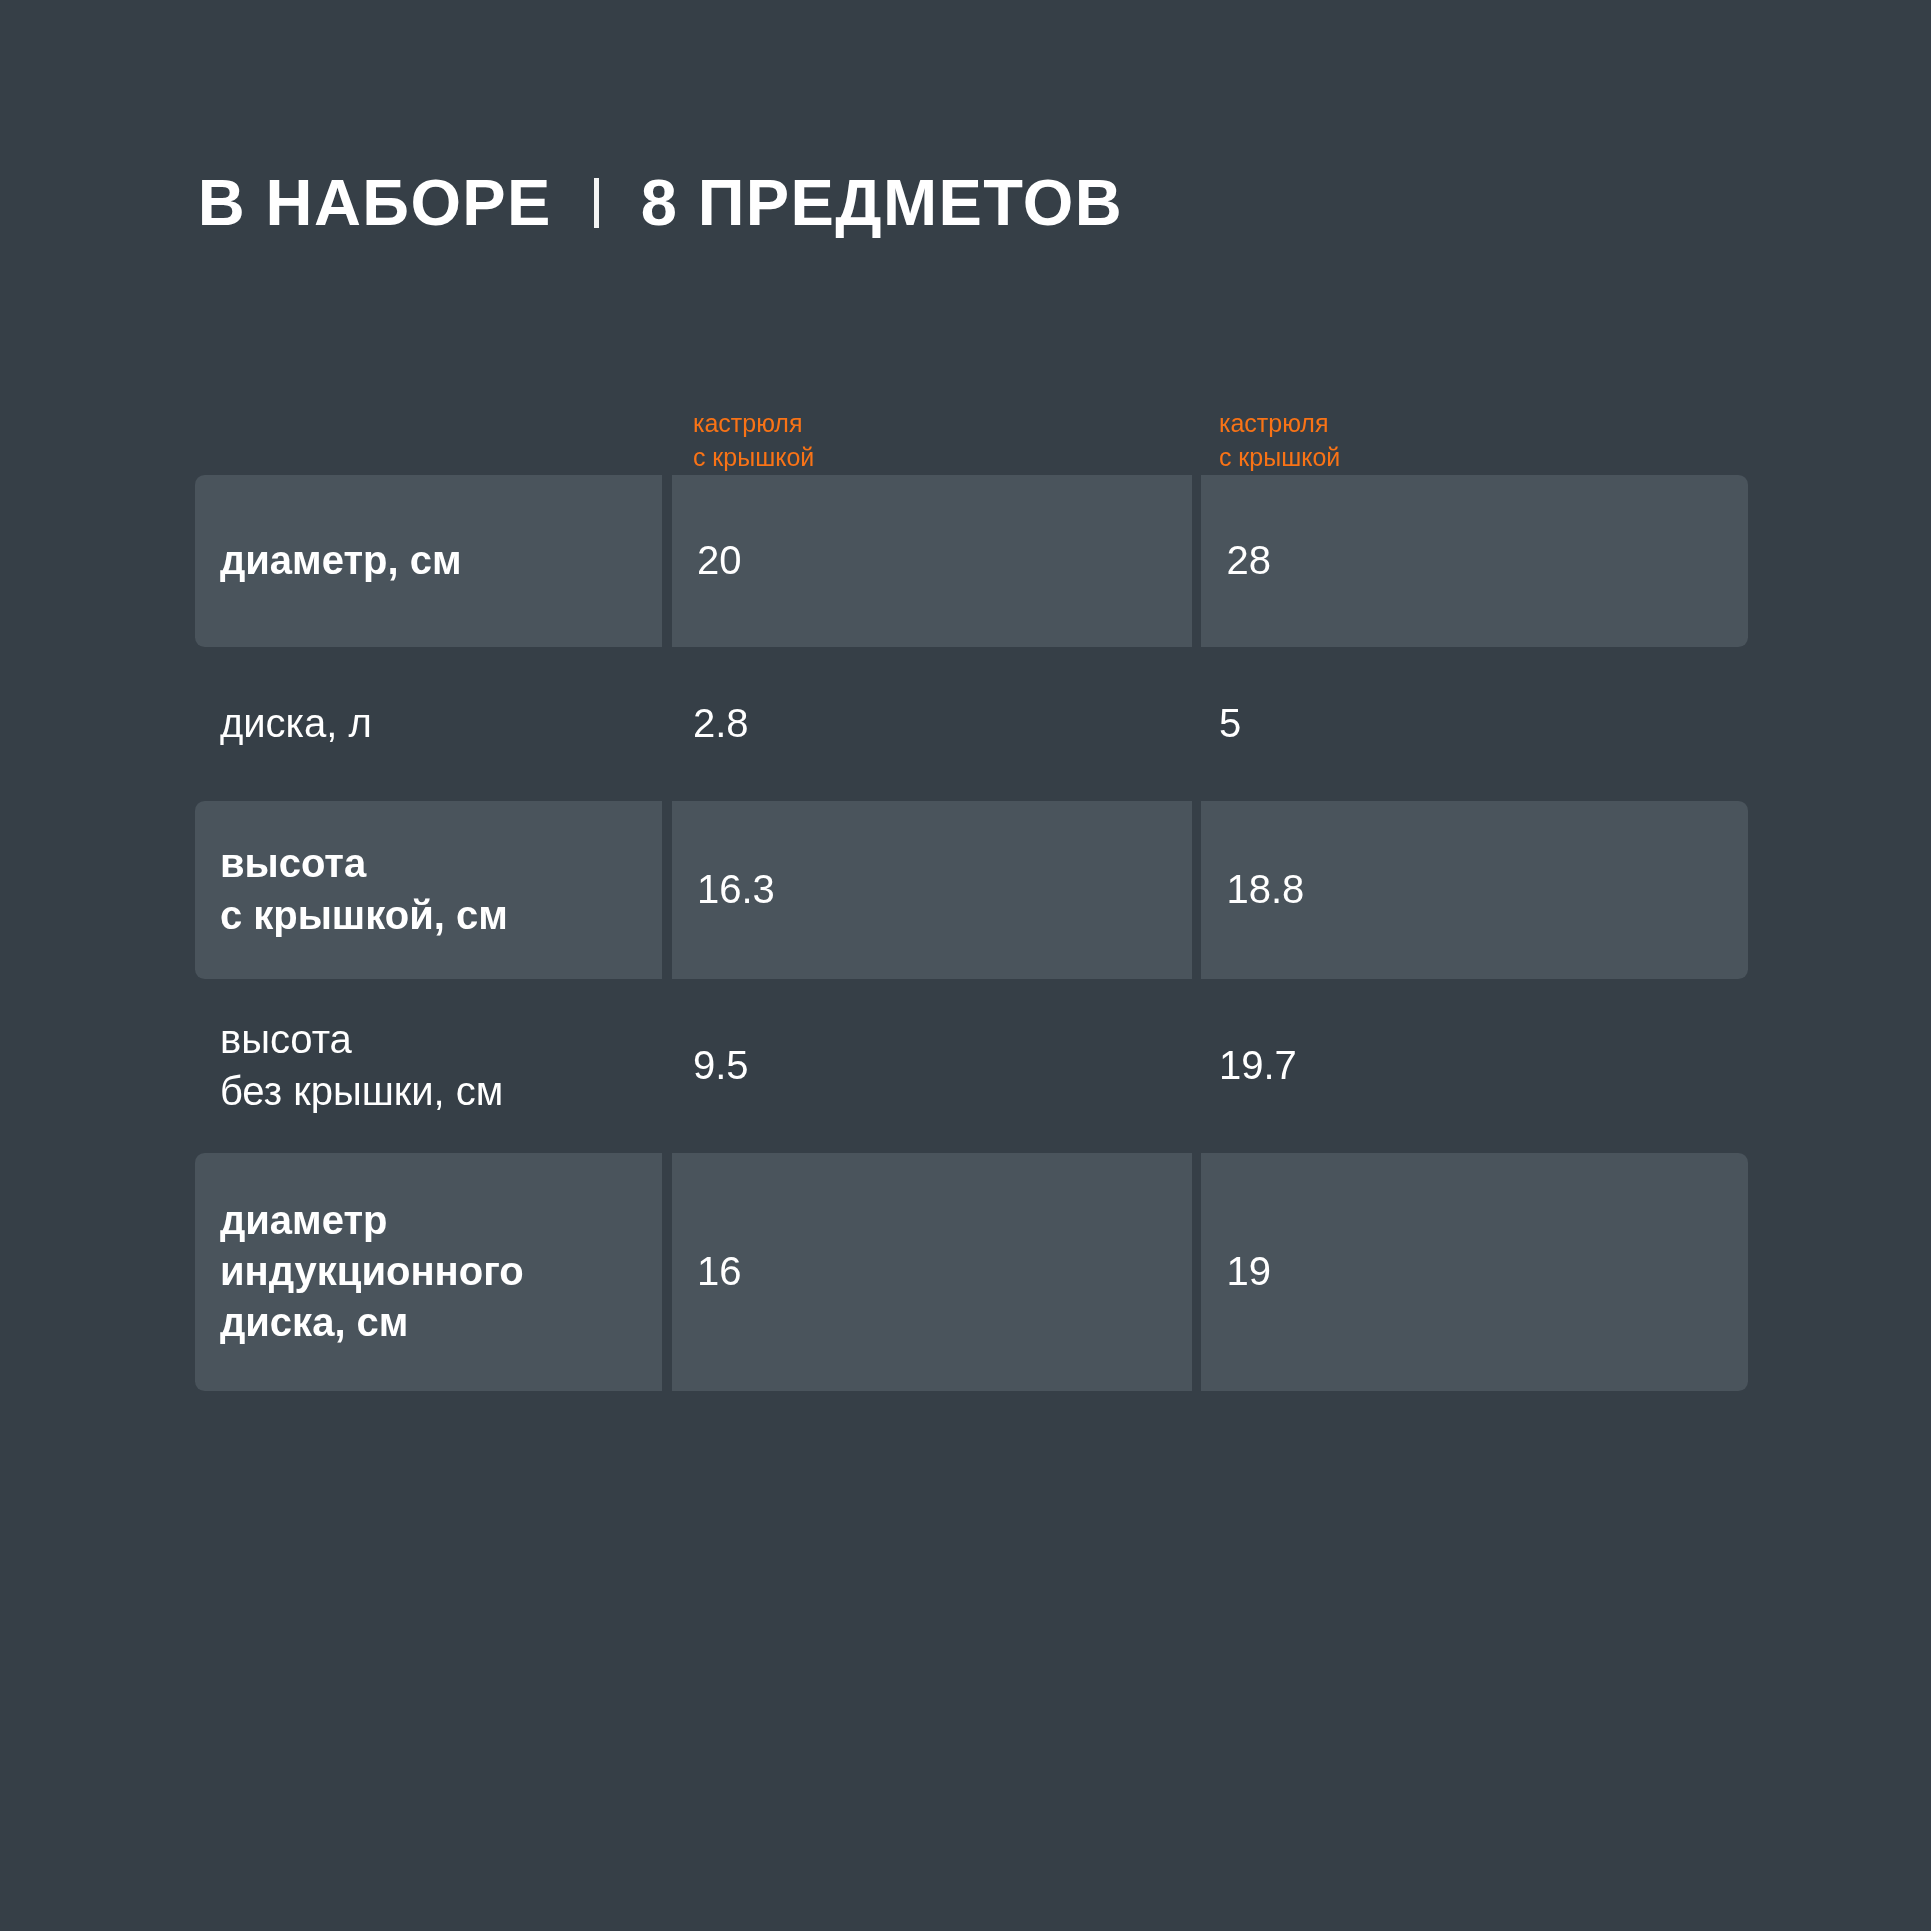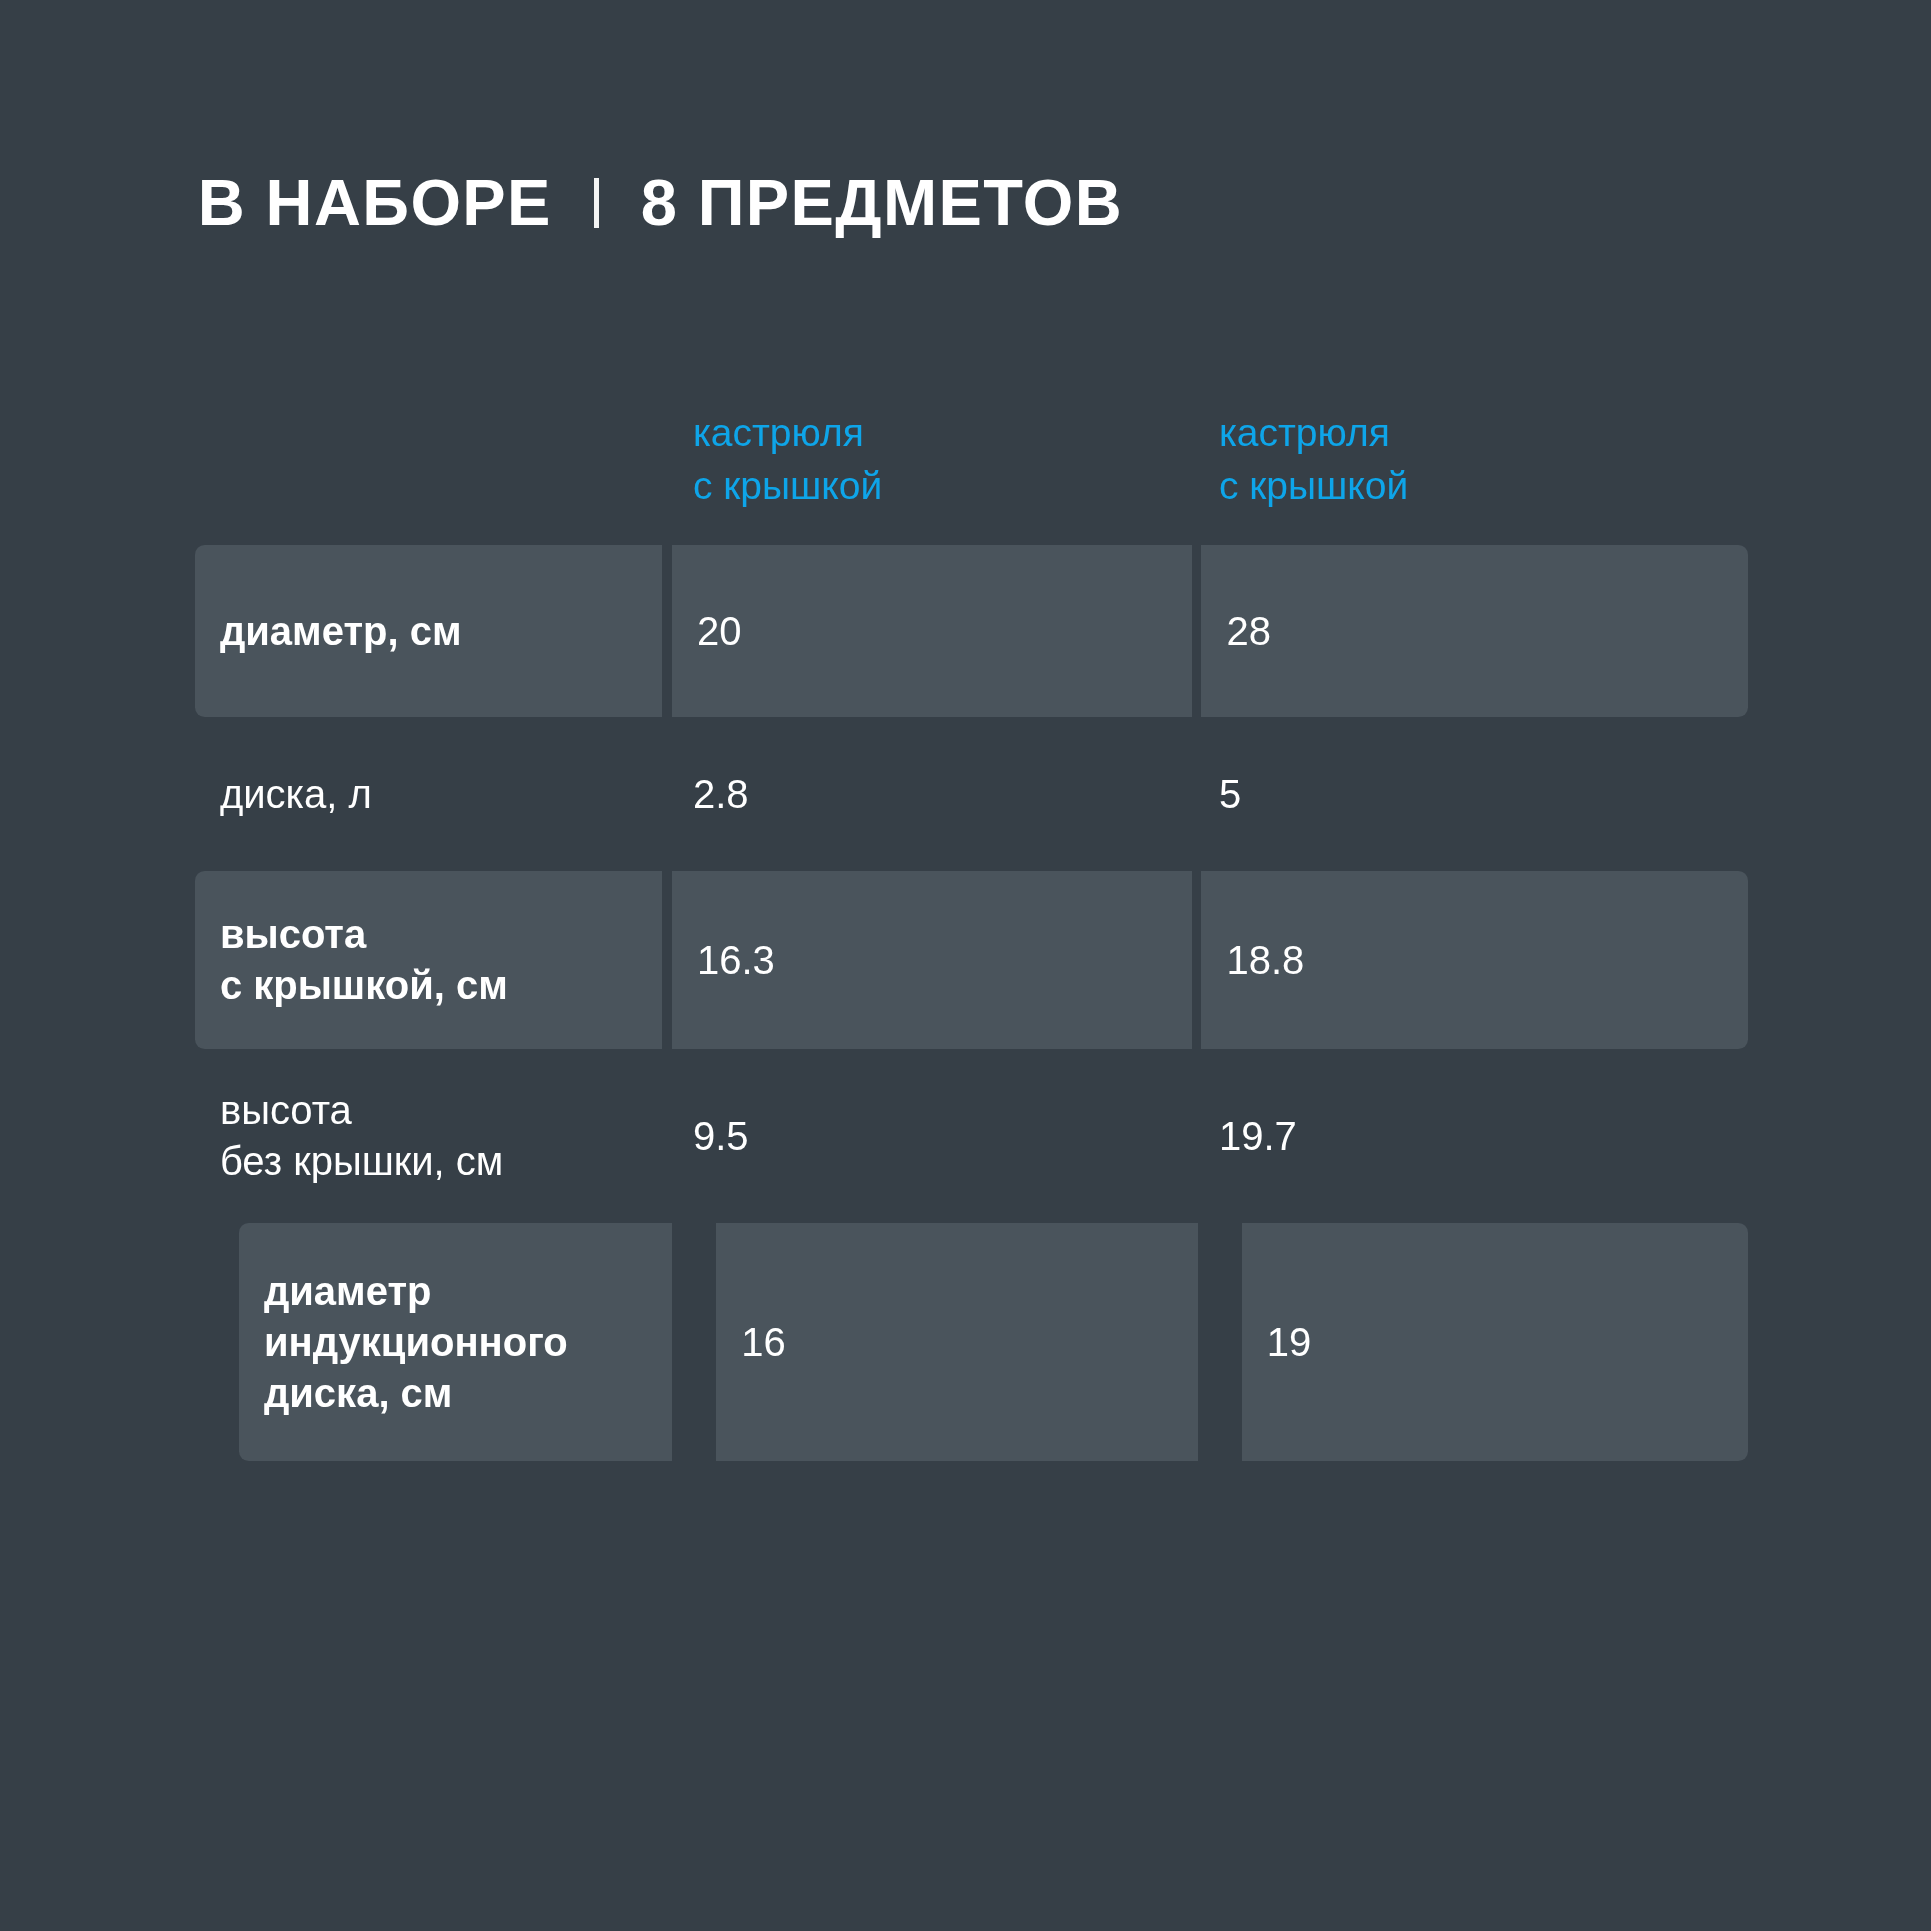--- a/index.html
+++ b/index.html
@@ -66,45 +66,44 @@
     font-size: 40px;
     line-height: 1.28;
     color: #ffffff;
     padding-left: 25px;
   }
 
   
   .thead .cell {
     align-items: flex-start;
     padding-top: 0;
-    padding-bottom: 33px;
-    font-size: 39px;
+    font-size: 25px;
     line-height: 1.35;
-    color: #0ea5e9;
+    color: #f97316;
   }
   .thead .c0 { }
 
   
   .row-striped .cell {
     background: #4a545c;
   }
   .row-striped .c0 { border-radius: 9.7px 0 0 9.7px; font-weight: bold; }
   .row-striped .c1 { margin-left: 9.7px; }
   .row-striped .c2 { margin-left: 9.7px; border-radius: 0 9.7px 9.7px 0; }
   .row-striped .c1 { border-radius: 0; }
 
   .row-plain .cell {
     background: transparent;
   }
 
   .r-h1 .cell { height: 172px; }
   .r-h2 .cell { height: 154px; }
   .r-h3 .cell { height: 178px; }
   .r-h4 .cell { height: 174px; }
-  .r-h5 .cell { height: 238px; margin-left: 44px; }
+  .r-h5 .cell { height: 238px; }
 
   .label { white-space: pre-line; }
   .value { }
 </style>
 </head>
 <body>
 
 <div class="page">
 
   <div class="header">

